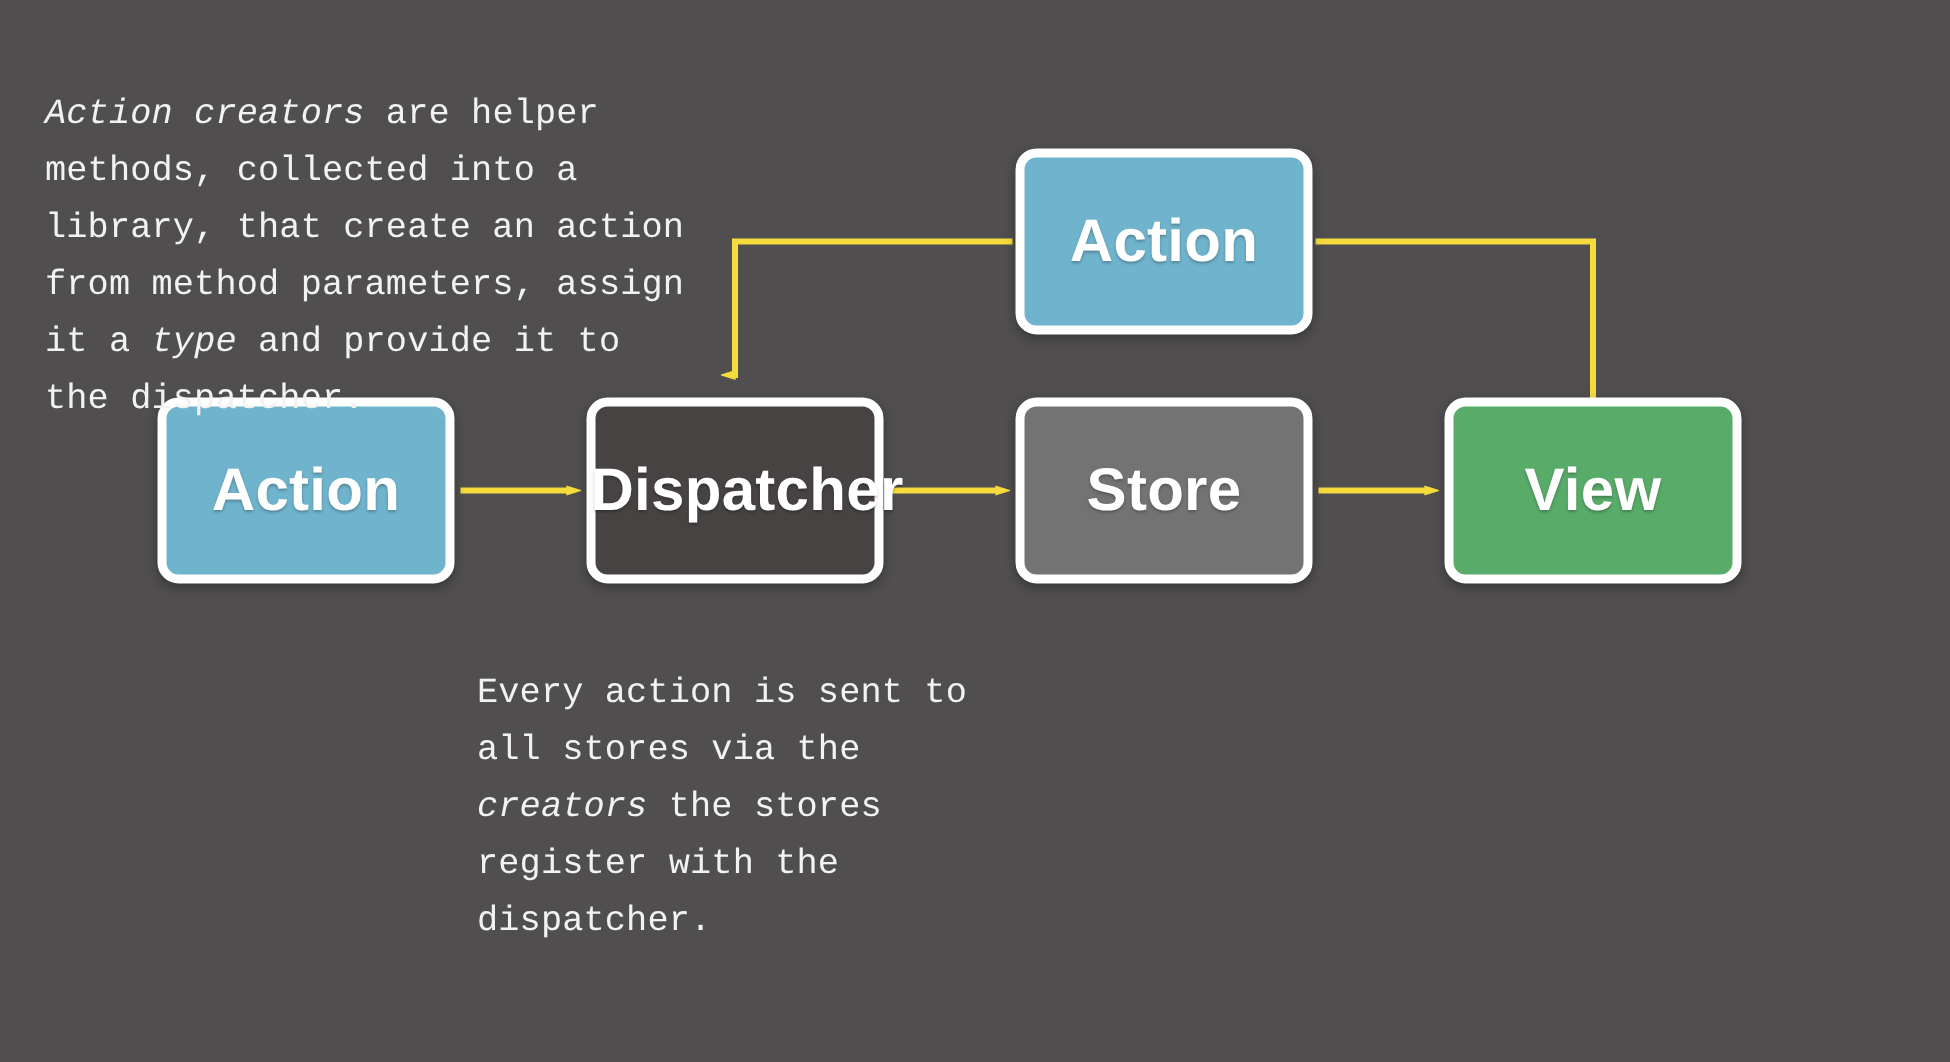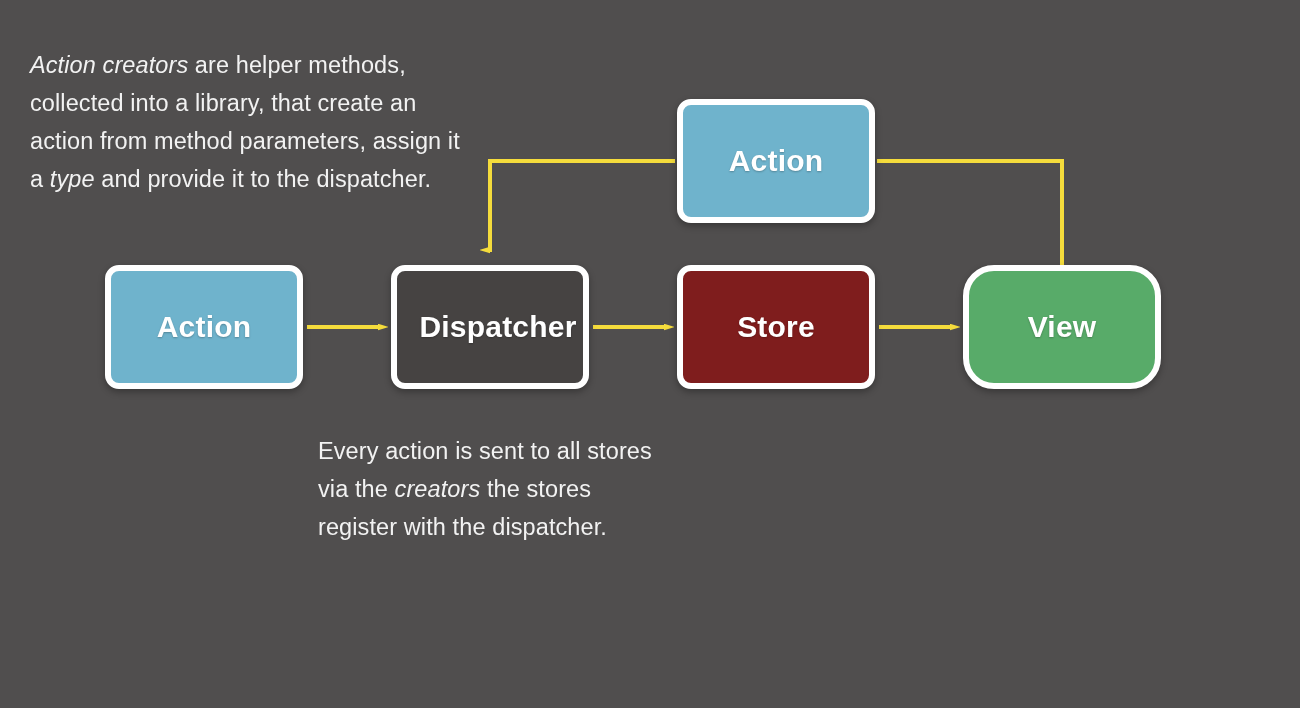--- a/index.html
+++ b/index.html
@@ -26,21 +26,21 @@
 
   .note {
     position: absolute;
     font-family: "Liberation Sans", sans-serif;
     font-size: 23.5px;
     line-height: 38px;
     color: #f2f2f2;
     letter-spacing: 0.1px;
   }
   .note em { font-style: italic; }
-  .note p { margin: 4px 0 12px 0; }
+  .note p { margin: 16px 0 12px 0; font-family: Liberation Mono, monospace; }
   .note p:last-child { margin-bottom: 0; }
 
   #note-action-creators {
     left: 30px;
     top: 42px;
     width: 440px;
   }
   #note-dispatcher {
     left: 318px;
     top: 428px;
@@ -58,21 +58,21 @@
     box-sizing: border-box;
     border: 6px solid #ffffff;
     border-radius: 14px;
     display: flex;
     align-items: center;
     justify-content: center;
     box-shadow: 0 3px 7px rgba(0,0,0,0.30);
   }
   .node .node-label {
     font-family: "Liberation Sans", sans-serif;
-    font-size: 30px;
+    font-size: 40px;
     font-weight: bold;
     color: #ffffff;
     letter-spacing: 0.2px;
     text-shadow: 0 1px 2px rgba(0,0,0,0.25);
   }
 
   #node-action-left {
     left: 105px; top: 265px; width: 198px; height: 124px;
     background: #6fb3cc;
   }
@@ -81,21 +81,20 @@
     background: #464342;
     padding-left: 16px;
   }
   #node-store {
     left: 677px; top: 265px; width: 198px; height: 124px;
     background: #2b4154;
   }
   #node-view {
     left: 963px; top: 265px; width: 198px; height: 124px;
     background: #58ab69;
-    border-radius: 31px;
   }
   #node-action-top {
     left: 677px; top: 99px; width: 198px; height: 124px;
     background: #6fb3cc;
   }
 </style>
 </head>
 <body style="background: rgb(80, 78, 78);">
 
 <svg id="canvas" viewBox="0 0 1300 708" xmlns="http://www.w3.org/2000/svg">
@@ -124,21 +123,21 @@
 </div>
 
 <div class="node" id="node-action-left" style="background: rgb(111, 179, 204);">
   <span class="node-label">Action</span>
 </div>
 
 <div class="node" id="node-dispatcher" style="background: rgb(70, 67, 66);">
   <span class="node-label">Dispatcher</span>
 </div>
 
-<div class="node" id="node-store" style="background: #7f1d1d;">
+<div class="node" id="node-store" style="background: #737373;">
   <span class="node-label">Store</span>
 </div>
 
 <div class="node" id="node-view" style="background: rgb(88, 171, 105);">
   <span class="node-label">View</span>
 </div>
 
 <div class="note" id="note-action-creators">
   <p><em>Action creators</em> are helper methods, collected into a library, that create an action from method parameters, assign it a <em>type</em> and provide it to the dispatcher.</p>
 </div>

